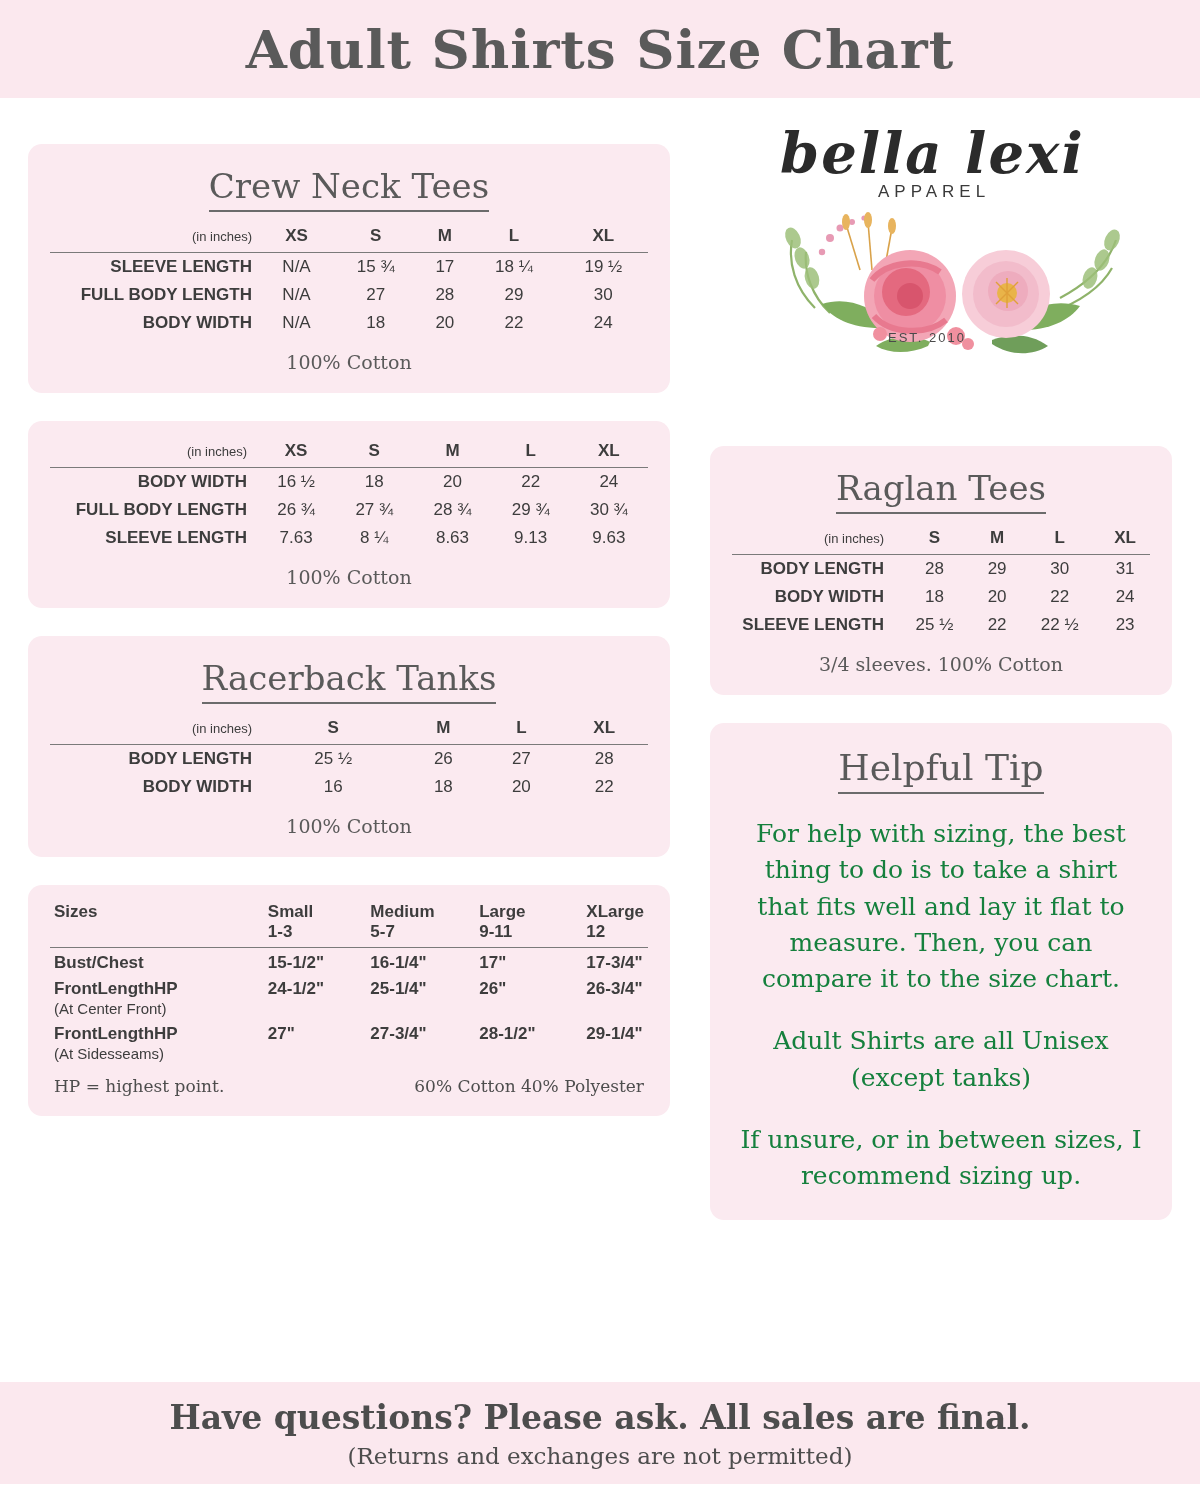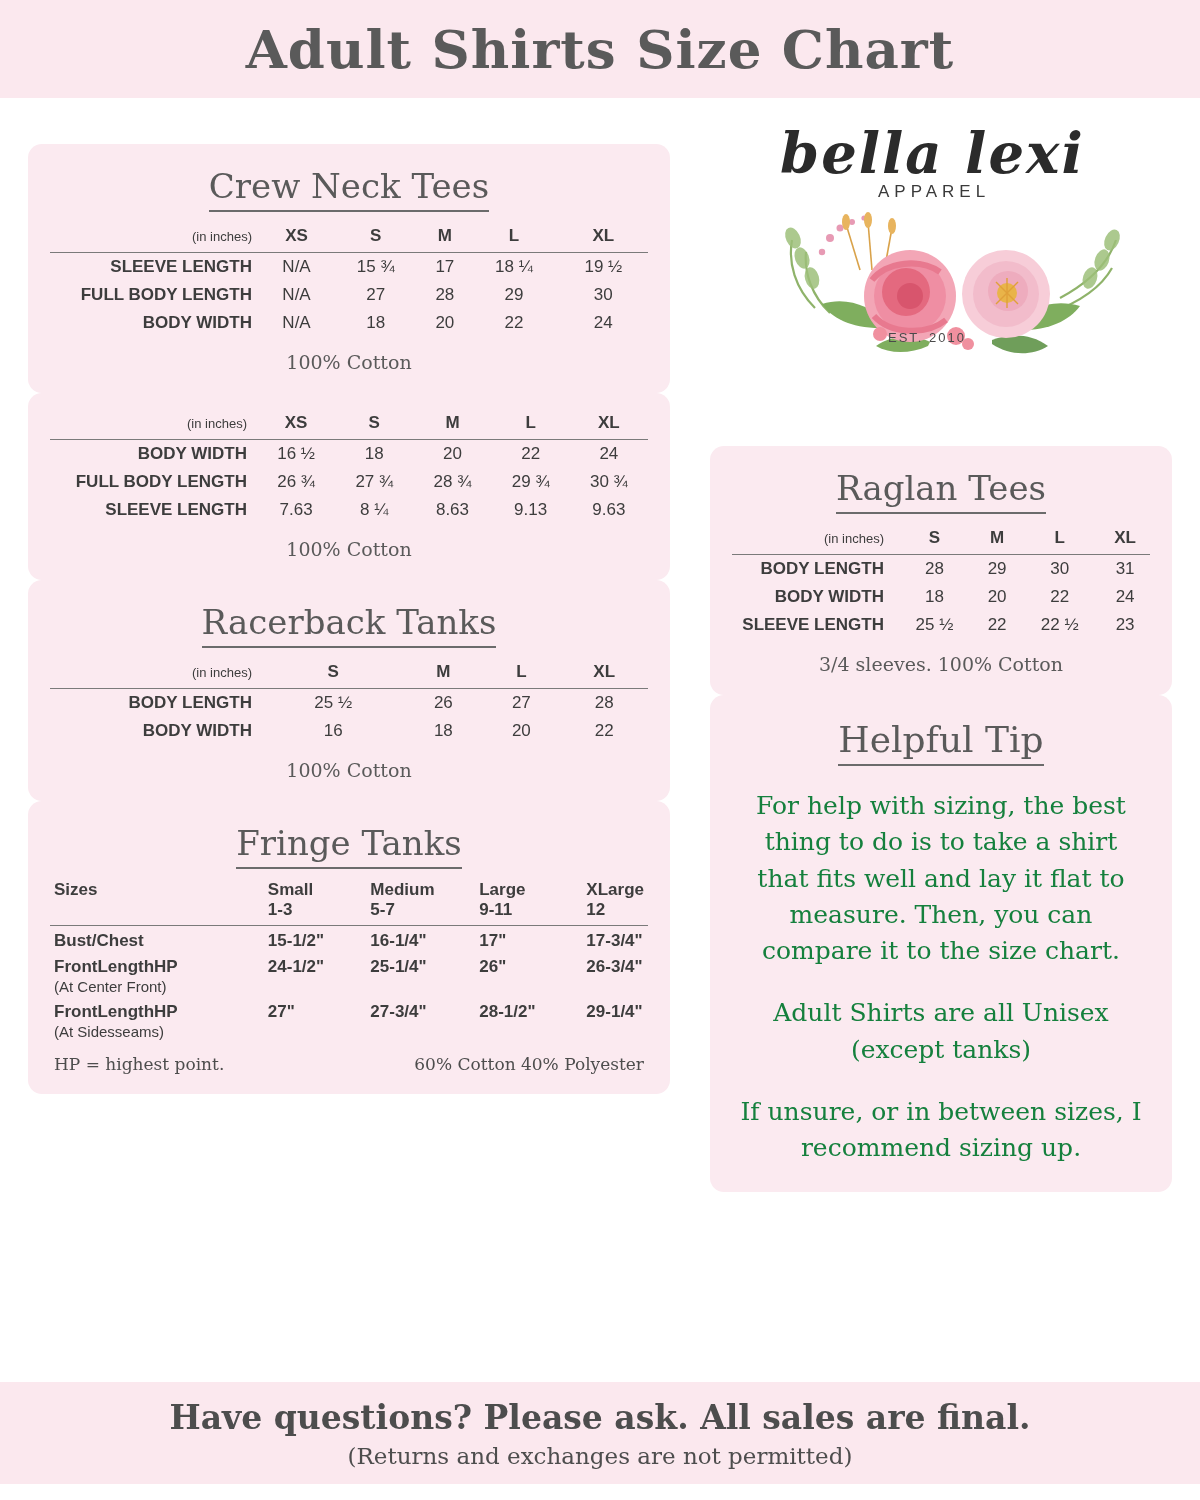--- a/index.html
+++ b/index.html
@@ -52,20 +52,21 @@
     top: 0px;
     width: 462px;
   }
 
   
   .card {
     background: #fbeaf0;
     border-radius: 14px;
     padding: 16px 22px 20px 22px;
     box-sizing: border-box;
+    margin-bottom: 28px;
   }
   .card-title {
     text-align: center;
     font-size: 34px;
     color: #5a5a5a;
     padding-bottom: 4px;
     margin: 6px auto 10px auto;
     border-bottom: 2px solid #6b6b6b;
     display: block;
     width: max-content;
@@ -377,21 +378,20 @@
             <td>18</td>
             <td>20</td>
             <td>22</td>
           </tr>
         </tbody>
       </table>
       <div class="card-footnote">100% Cotton</div>
     </div>
 
     <div class="card">
-      <div class="card-title">Fringe Tanks</div>
       <table class="fringe">
         <tbody>
           <tr class="hdr">
             <td class="fringe-c0">Sizes</td>
             <td class="fringe-c1">Small</td>
             <td class="fringe-c2">Medium</td>
             <td class="fringe-c3">Large</td>
             <td>XLarge</td>
           </tr>
           <tr class="hdr2">

